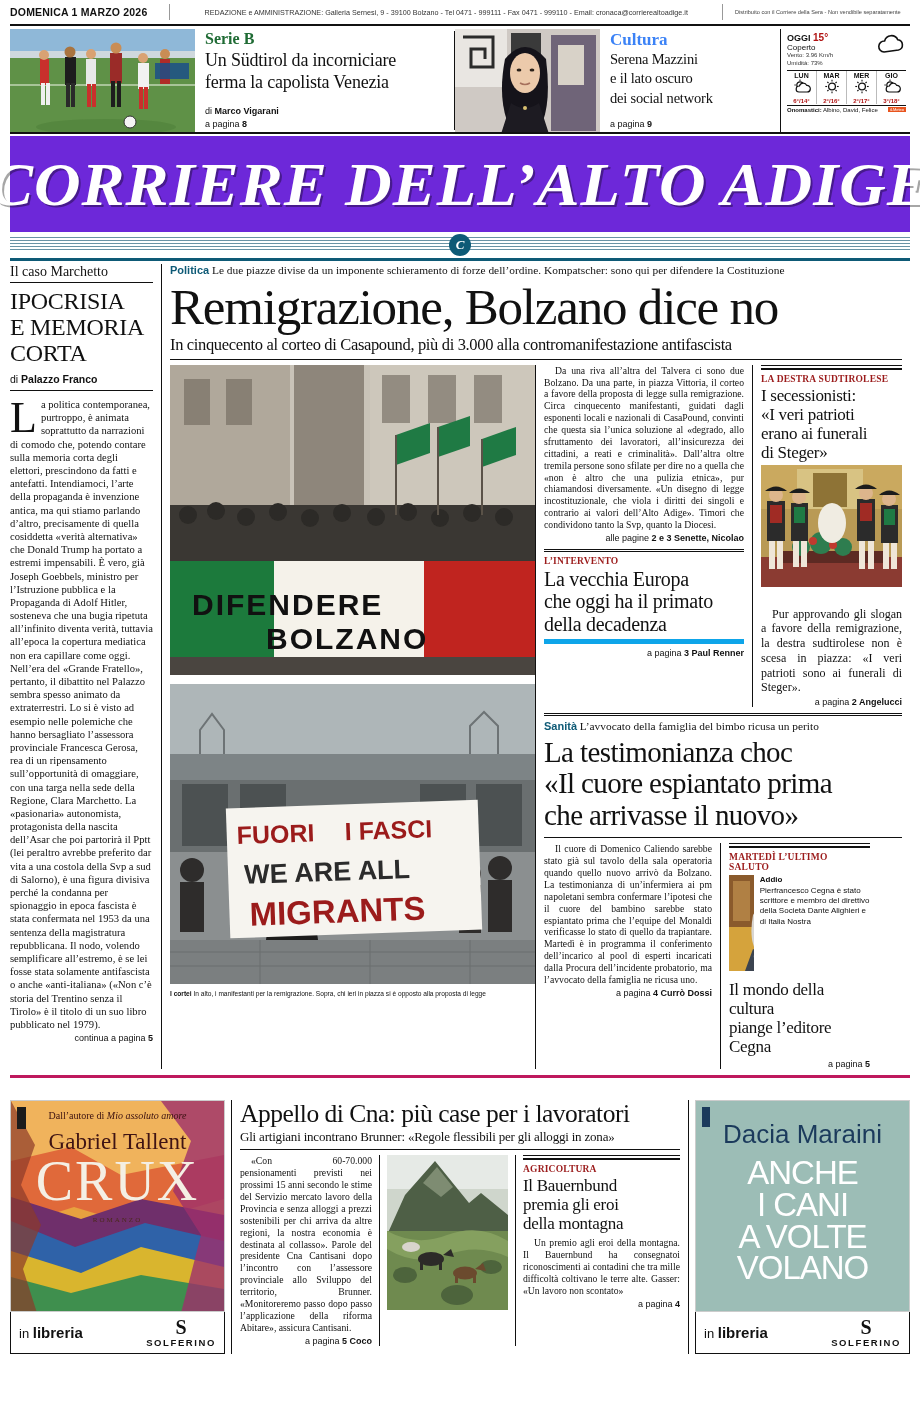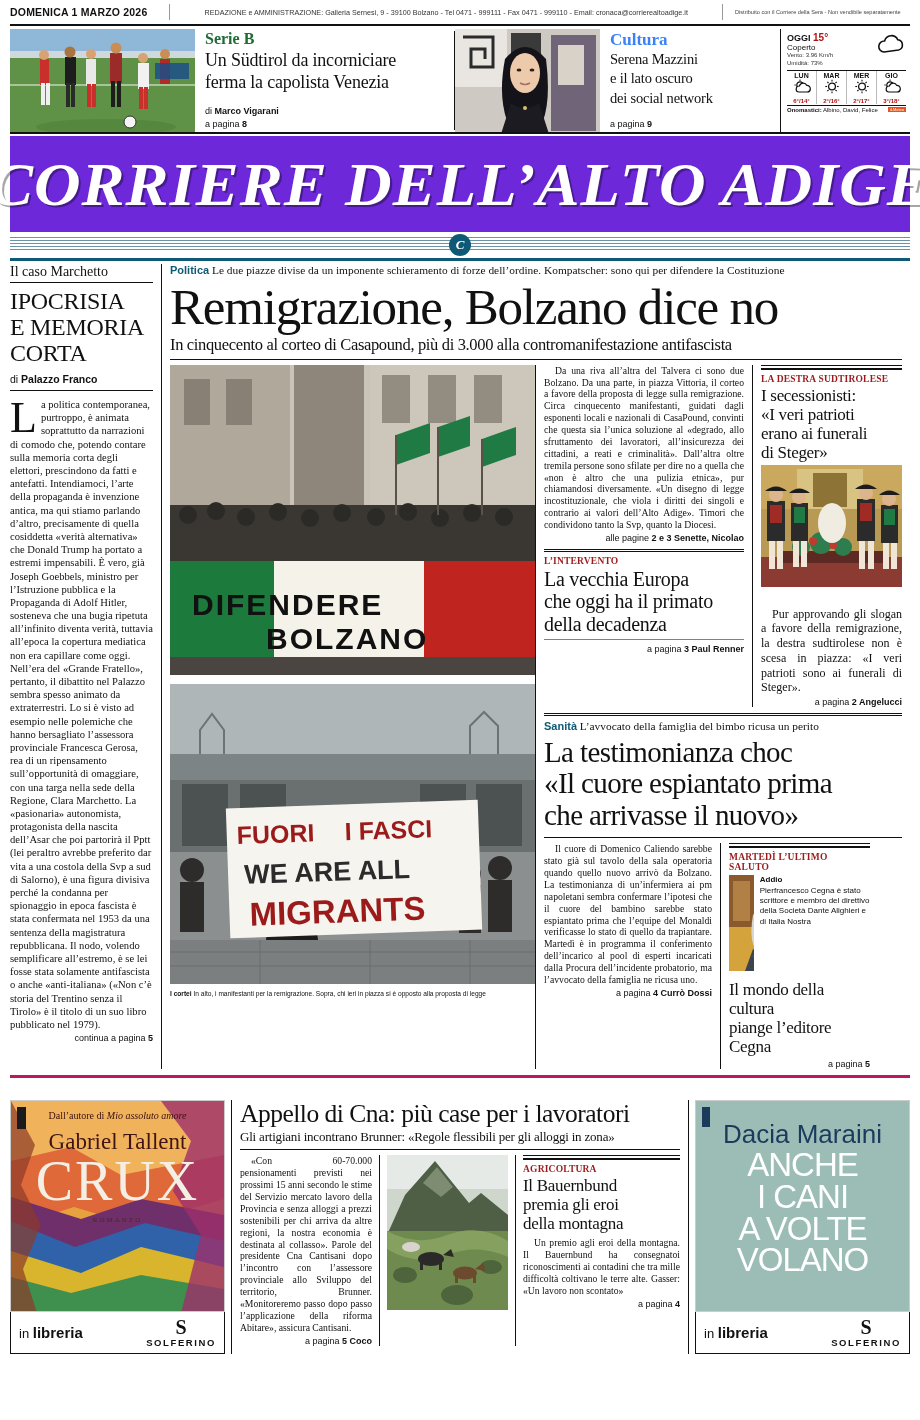--- a/index.html
+++ b/index.html
@@ -478,21 +478,21 @@
                 <span>alle pagine </span><span class="pg">2 e 3</span><b> Senette, Nicolao</b>
               </div>
 
               <div class="dbl-rule"></div>
               <div class="kicker-red">L’INTERVENTO</div>
               <div class="h2">
                 <div>La vecchia Europa</div>
                 <div>che oggi ha il primato</div>
                 <div>della decadenza</div>
               </div>
-              <div style="border-top:1px solid #0ea5e9;padding-top:2px">
+              <div style="border-top:5px solid #0ea5e9;padding-top:2px">
                 <div class="refline">
                   <span>a pagina </span><b>3</b><b> Paul Renner</b>
                 </div>
               </div>
             </div>
 
             <div class="right-col">
               <div class="trpl-rule" style="margin-top:0"></div>
               <div class="kicker-red">LA DESTRA SUDTIROLESE</div>
               <div class="h2sm">
@@ -707,21 +707,21 @@
             <span>a pagina </span><b>4</b>
           </div>
         </div>
       </div>
     </div>
 
     <div class="ad">
       <div class="ad-cover" style="background:#9cbdb6">
         <div style="position:absolute;top:6px;left:6px;width:8px;height:20px;background:#1b3a5c"></div>
         <div style="position:absolute;top:18px;left:0;right:0;text-align:center;font-family:'Liberation Sans',sans-serif;font-size:26px;color:#1b3a5c">Dacia Maraini</div>
-        <div class="maraini-title" style="position:absolute;top:48px;left:0;right:0">
+        <div class="maraini-title" style="position:absolute;top:56px;left:0;right:0">
           <div>ANCHE</div>
           <div>I CANI</div>
           <div>A VOLTE</div>
           <div>VOLANO</div>
         </div>
       </div>
       <div class="ad-foot">
         <div class="ad-lib">
           <span>in </span><b>libreria</b>
         </div>

